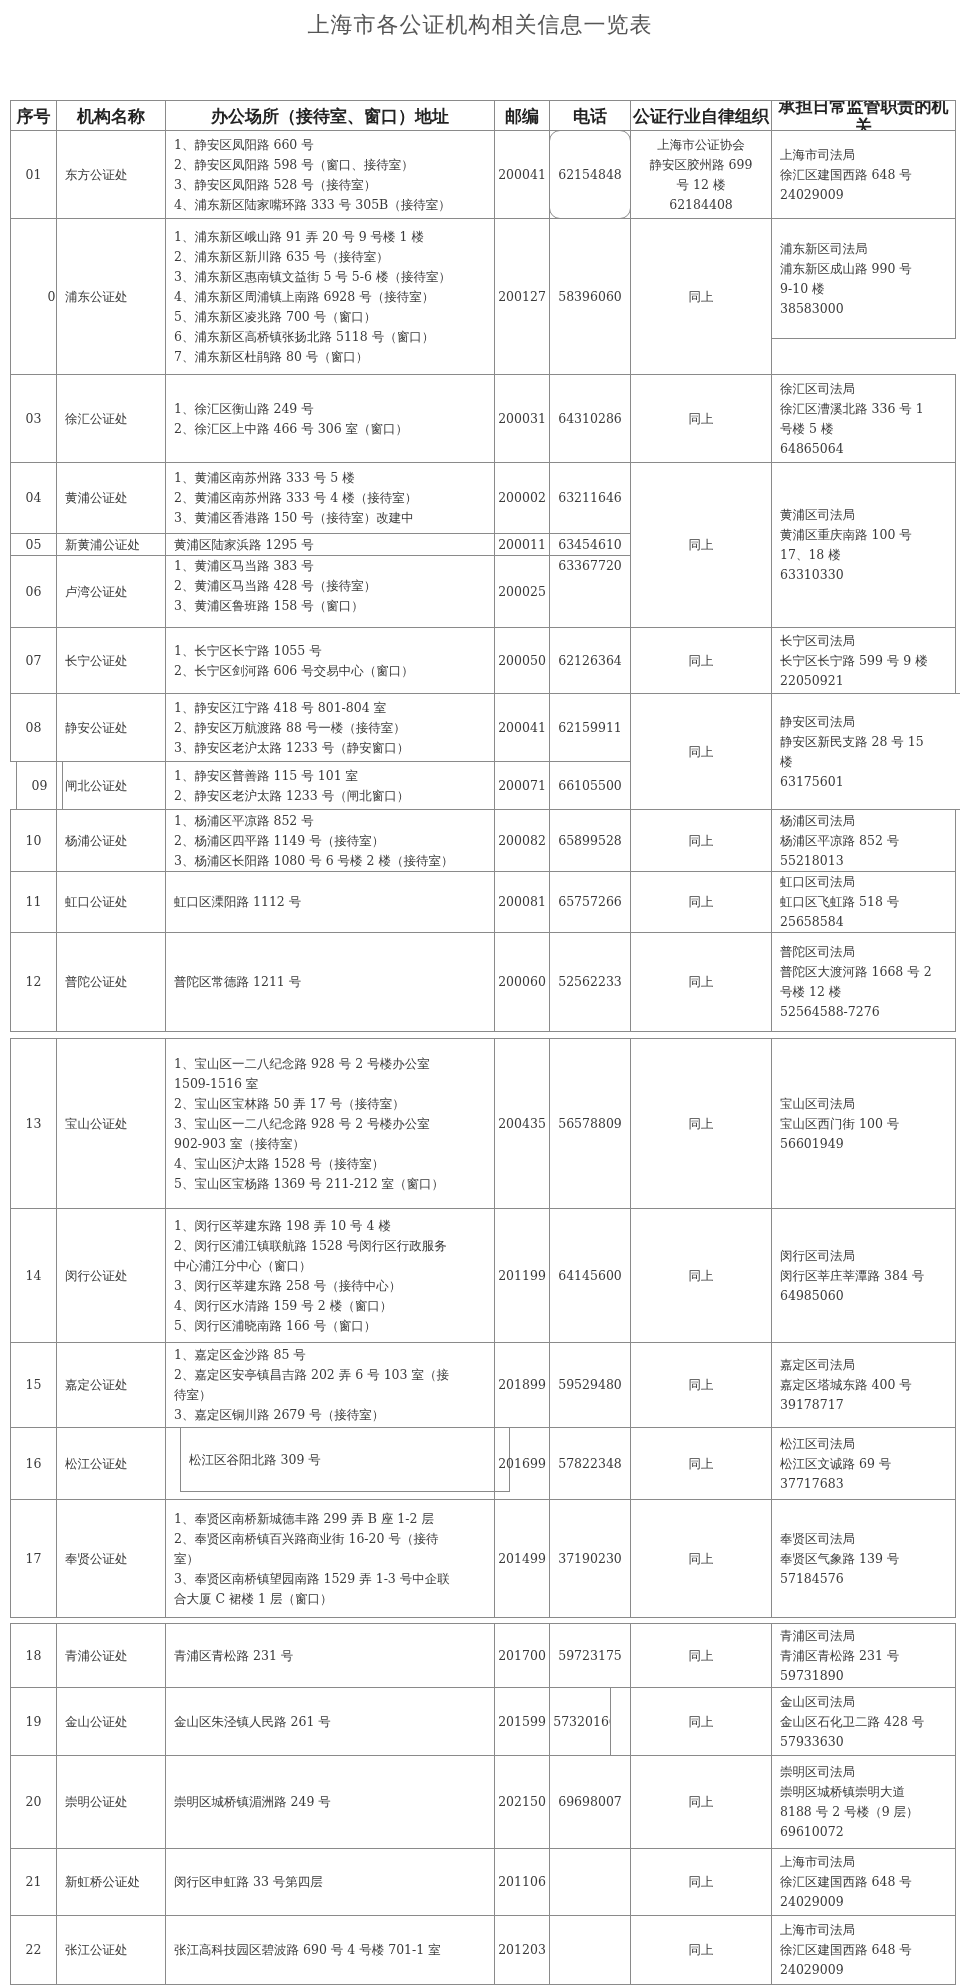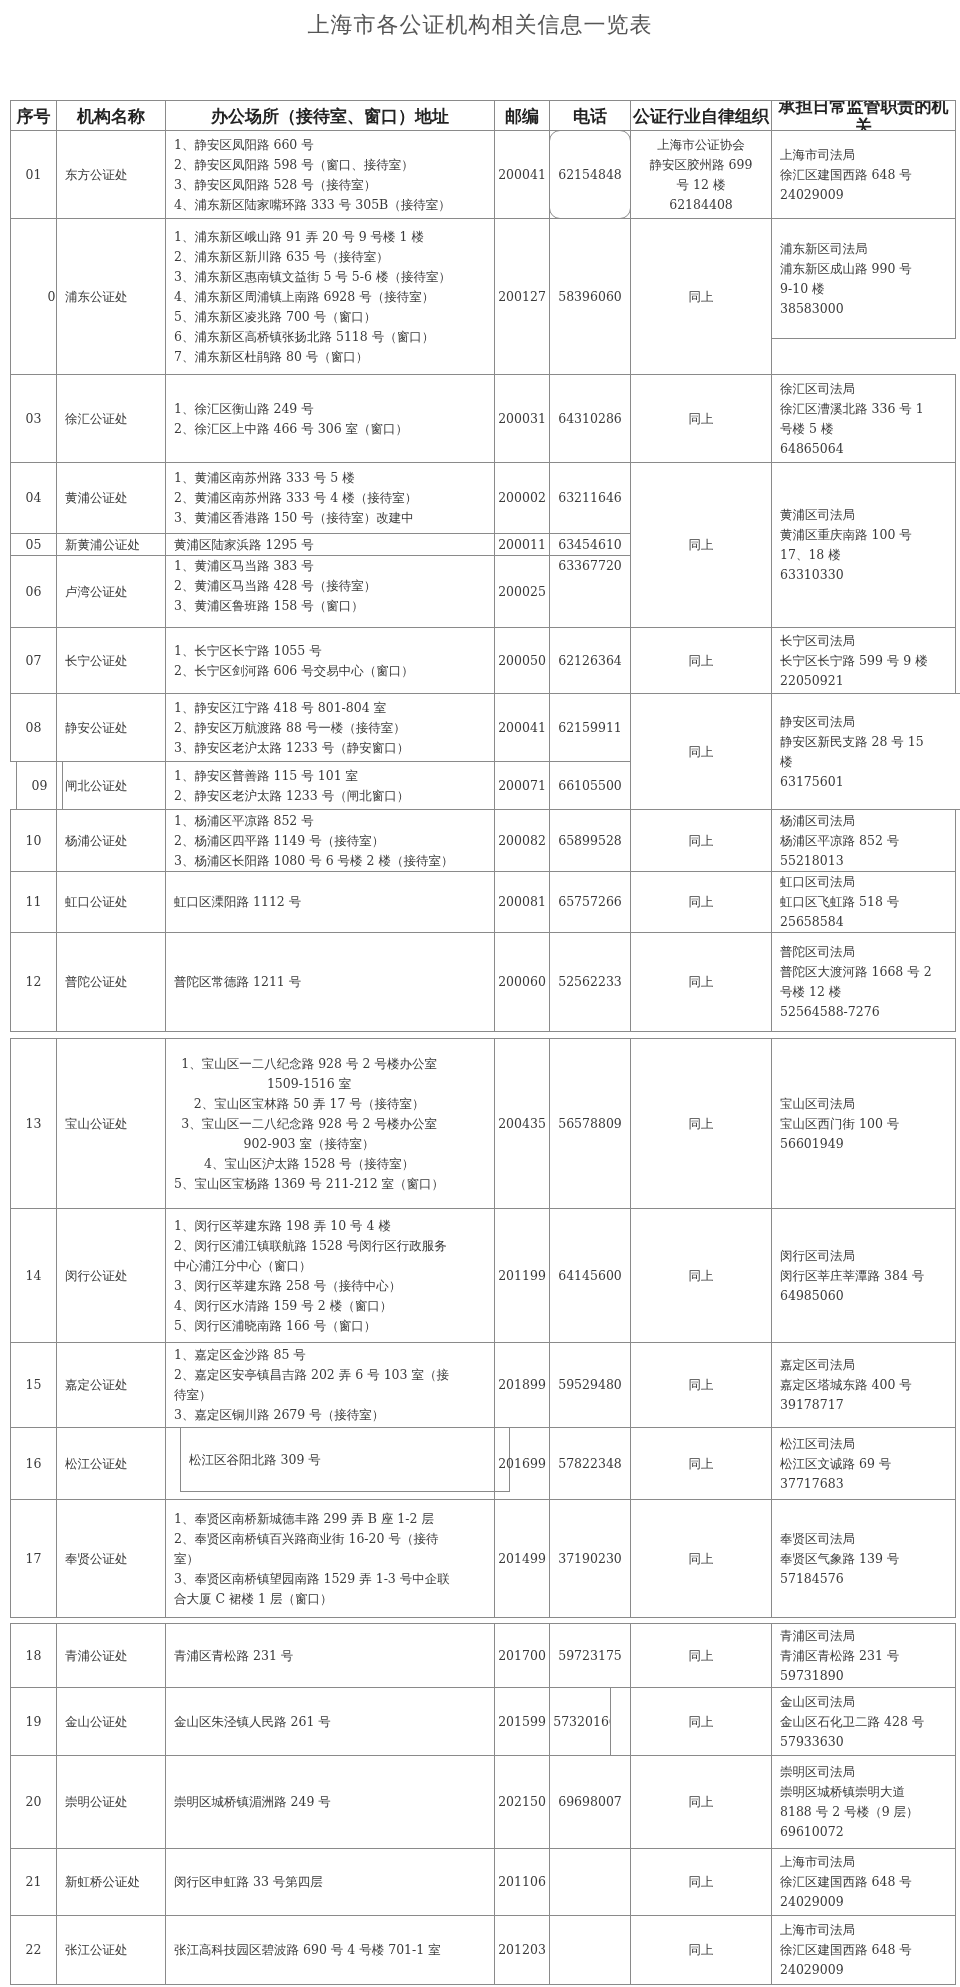--- a/index.html
+++ b/index.html
@@ -266,21 +266,21 @@
     <div class="cell l" style="left: 771px; width: 185px; top: 932px; height: 100px;">
       <div class="lines">
         <span>普陀区司法局</span>
         <span>普陀区大渡河路 1668 号 2</span>
         <span>号楼 12 楼</span>
         <span>52564588-7276</span>
       </div>
     </div>
     <div class="cell c" style="left: 10px; width: 47px; top: 1038px; height: 171px;">13</div>
     <div class="cell l" style="left: 56px; width: 110px; top: 1038px; height: 171px;">宝山公证处</div>
-    <div class="cell l" style="left: 165px; width: 330px; top: 1038px; height: 171px; text-align: center;">
+    <div class="cell l" style="left: 165px; width: 330px; top: 1038px; height: 171px;">
       <div class="lines">
         <span>1、宝山区一二八纪念路 928 号 2 号楼办公室</span>
         <span>1509-1516 室</span>
         <span>2、宝山区宝林路 50 弄 17 号（接待室）</span>
         <span>3、宝山区一二八纪念路 928 号 2 号楼办公室</span>
         <span>902-903 室（接待室）</span>
         <span>4、宝山区沪太路 1528 号（接待室）</span>
         <span>5、宝山区宝杨路 1369 号 211-212 室（窗口）</span>
       </div>
     </div>

